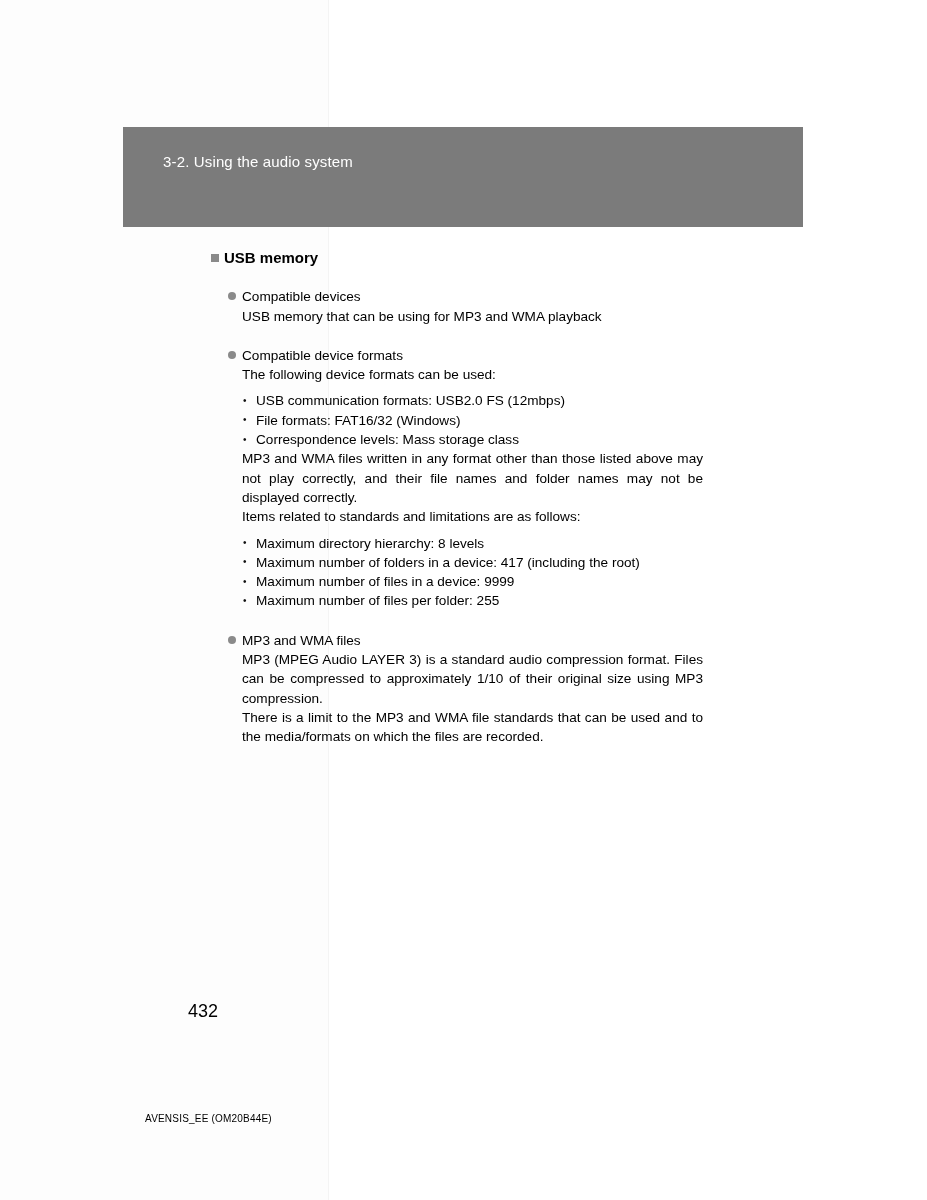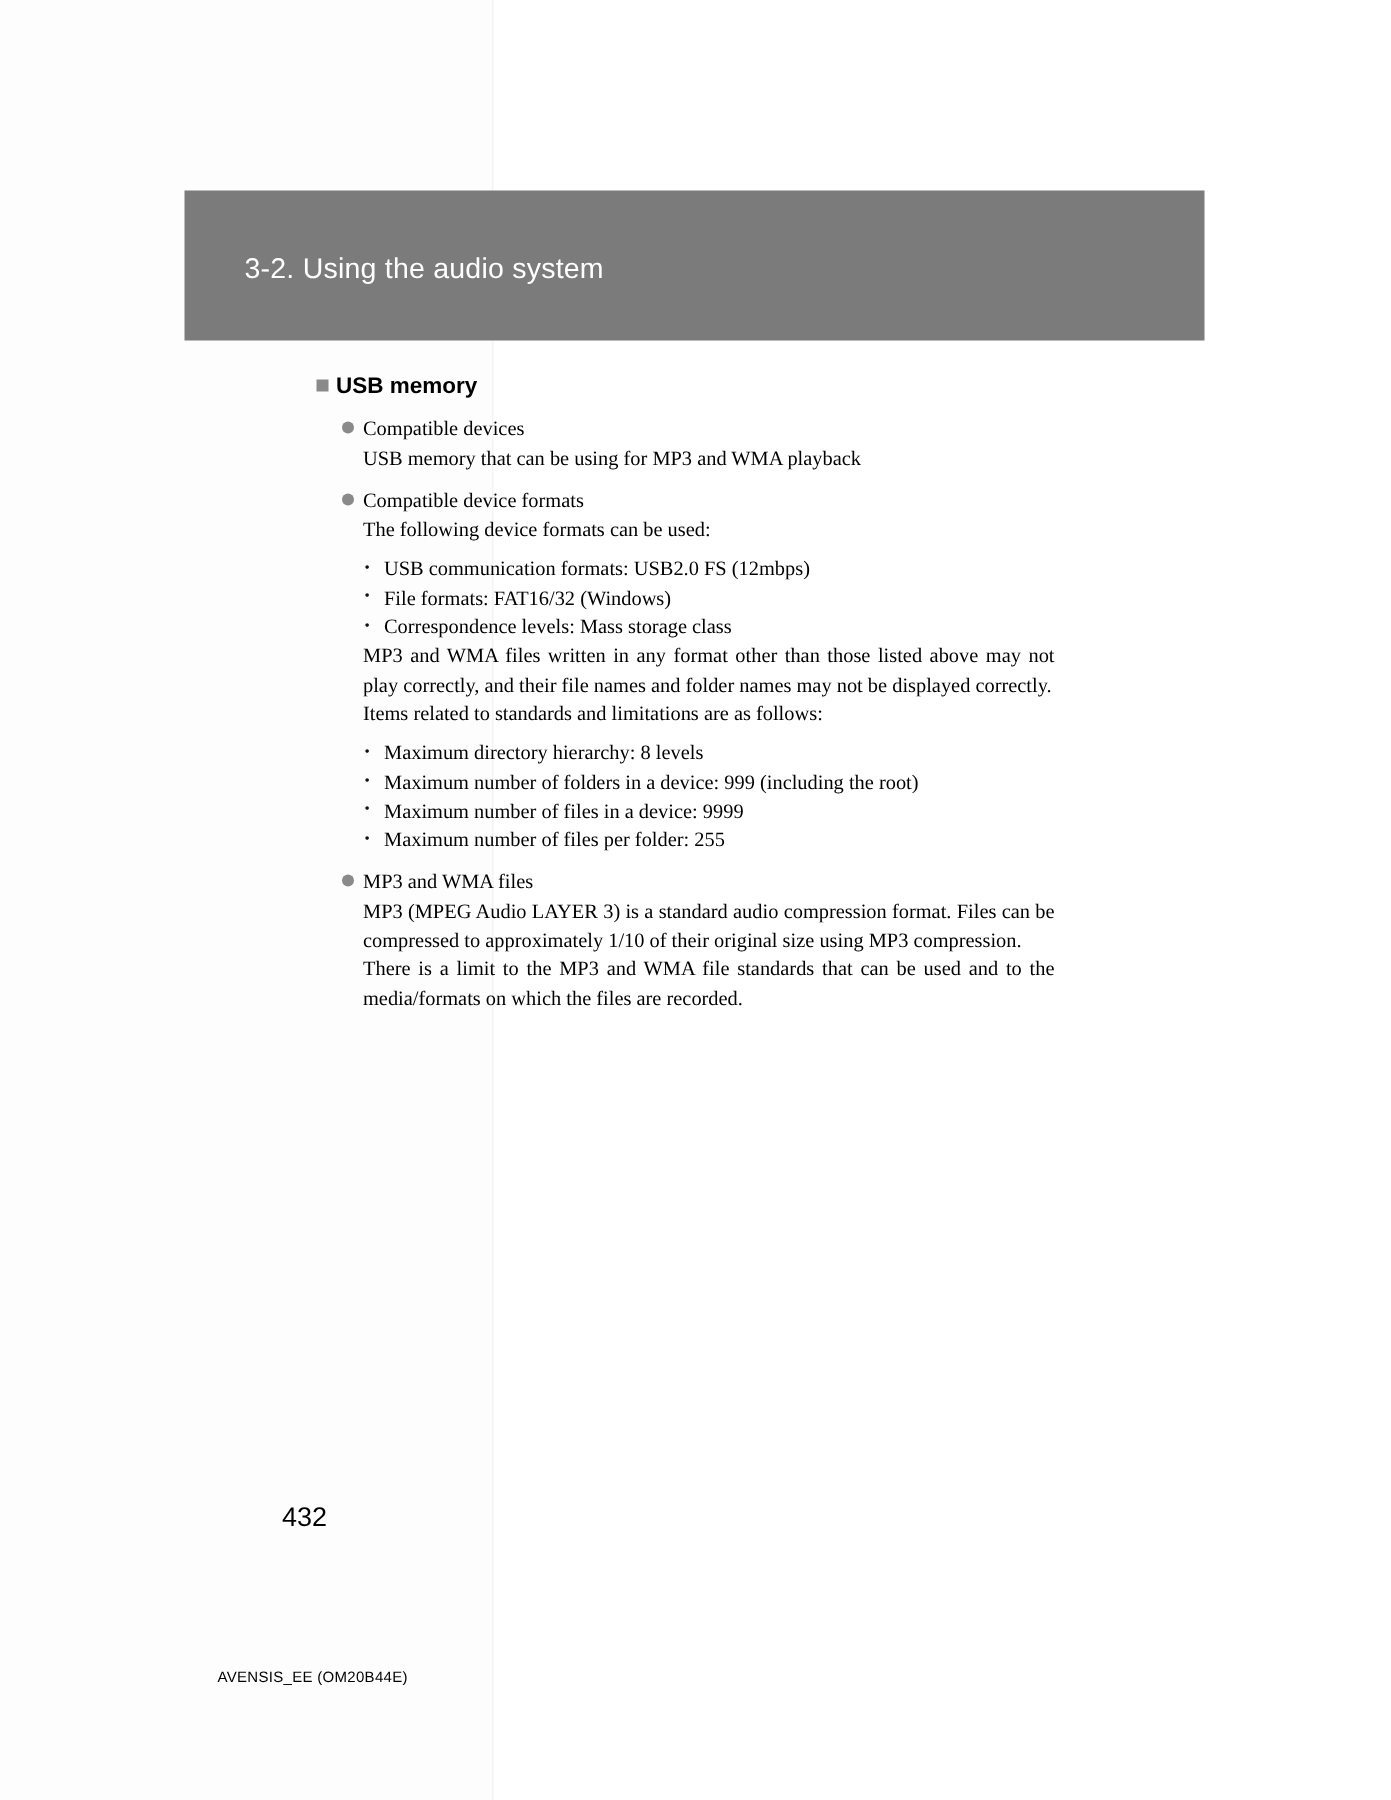--- a/index.html
+++ b/index.html
@@ -40,22 +40,22 @@
     position: absolute;
     left: 123px;
     top: 127px;
     width: 680px;
     height: 100px;
     background: #7b7b7b;
   }
   .header-title {
     position: absolute;
     left: 40px;
-    top: 42px;
-    font-size: 19px;
+    top: 26px;
+    font-size: 15px;
     color: #ffffff;
     letter-spacing: 0.15px;
     white-space: nowrap;
   }
 
   
   .content {
     position: absolute;
     left: 211px;
     top: 248px;
@@ -79,22 +79,21 @@
     background: #8a8a8a;
     margin-right: 5px;
     flex: 0 0 auto;
     position: relative;
     top: -1px;
   }
 
   
   .group {
     margin-left: 17px;
-    margin-top: 9px;
-    font-family: Liberation Serif, serif;
+    margin-top: 20px;
   }
   .group-head {
     display: flex;
     align-items: baseline;
   }
   .rd-bullet {
     display: inline-block;
     width: 8px;
     height: 8px;
     border-radius: 50%;
@@ -204,21 +203,21 @@
           <li>File formats: FAT16/32 (Windows)</li>
           <li>Correspondence levels: Mass storage class</li>
         </ul>
 
         <p class="indent-note justify sub-note">MP3 and WMA files written in any format other than those listed above may not play correctly, and their file names and folder names may not be displayed correctly.</p>
 
         <p class="lead-note">Items related to standards and limitations are as follows:</p>
 
         <ul class="dot-list">
           <li>Maximum directory hierarchy: 8 levels</li>
-          <li>Maximum number of folders in a device: 999 (including the root)</li>
+          <li>Maximum number of folders in a device: 417 (including the root)</li>
           <li>Maximum number of files in a device: 9999</li>
           <li>Maximum number of files per folder: 255</li>
         </ul>
       </div>
     </div>
 
     <div class="group">
       <div class="group-head">
         <span class="rd-bullet"></span>
         <span>MP3 and WMA files</span>

